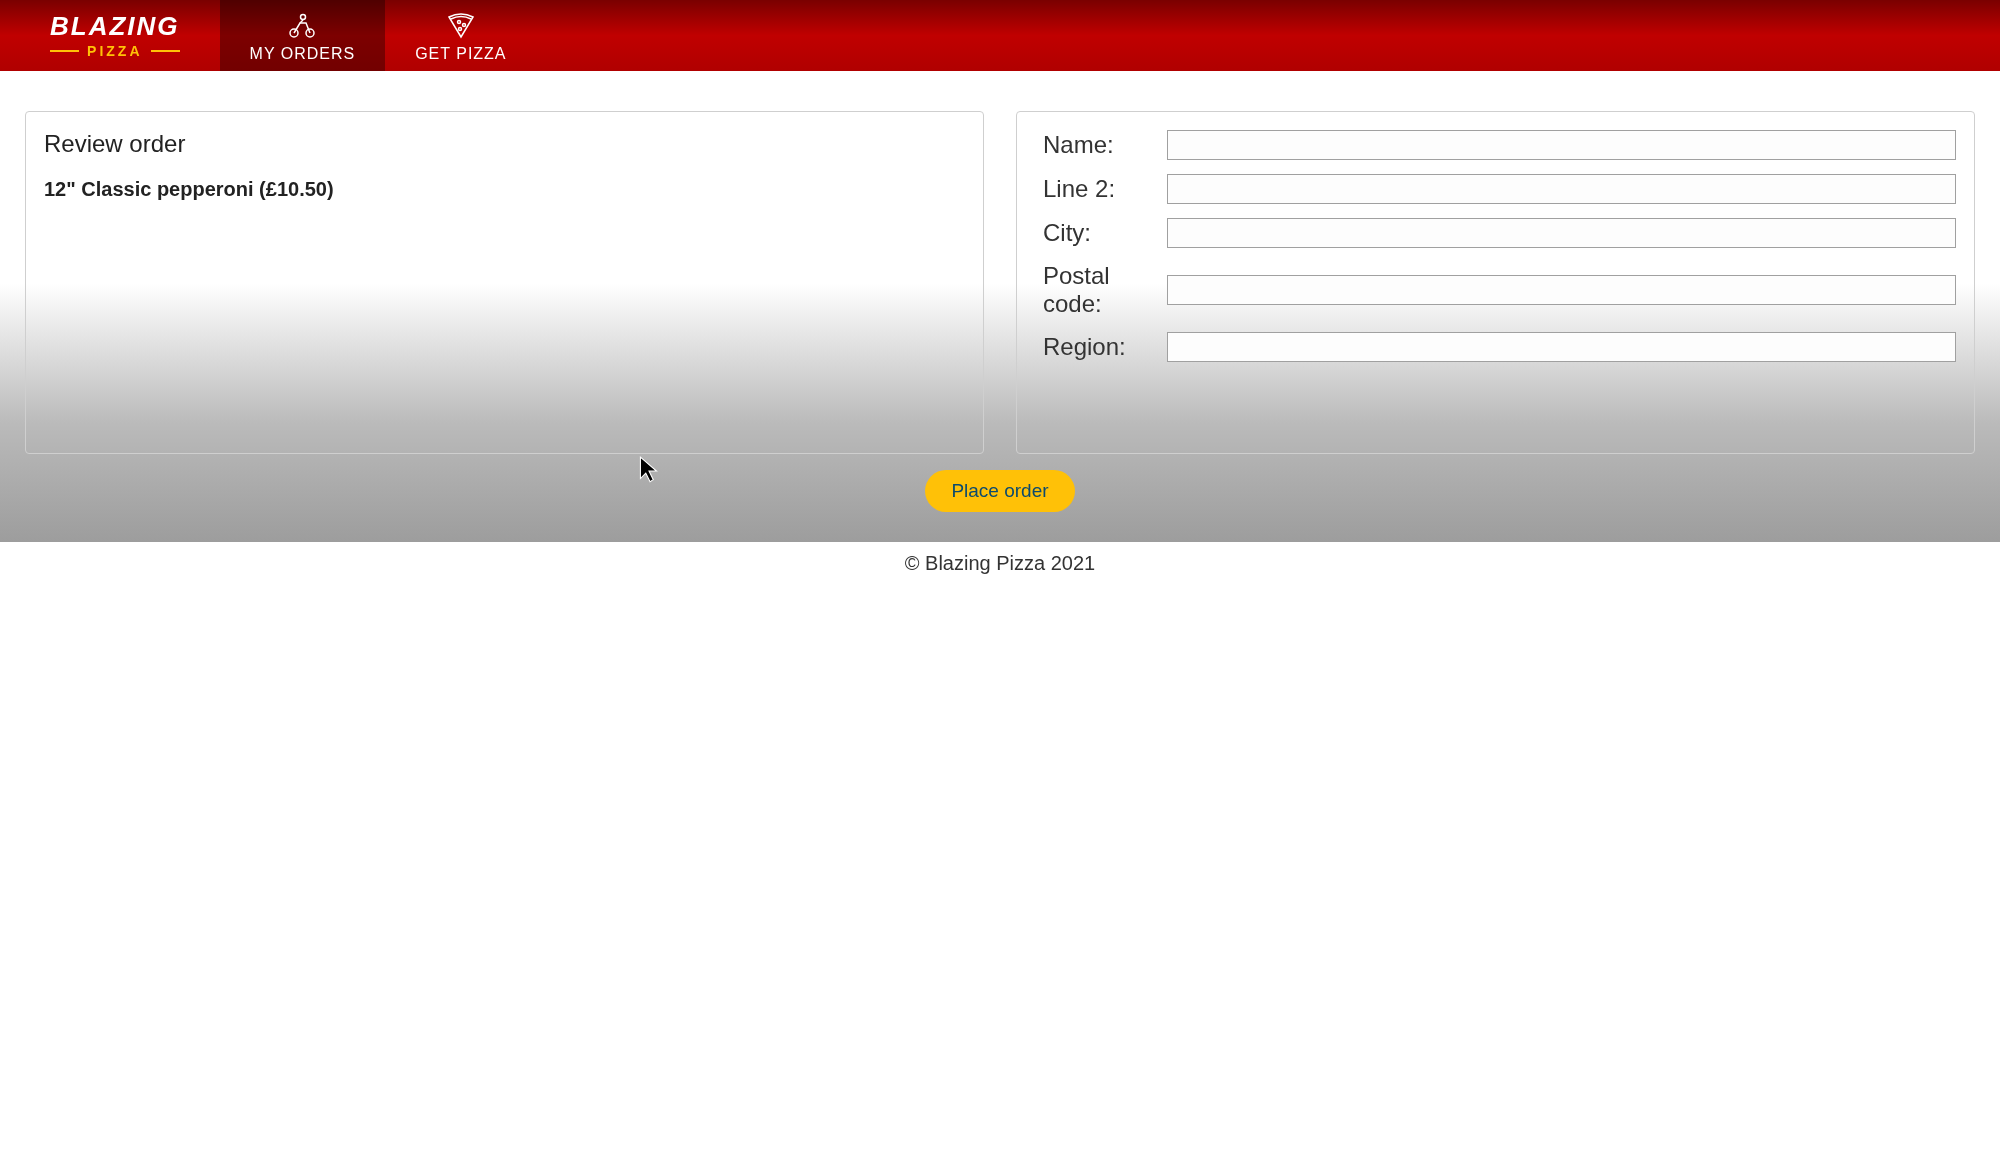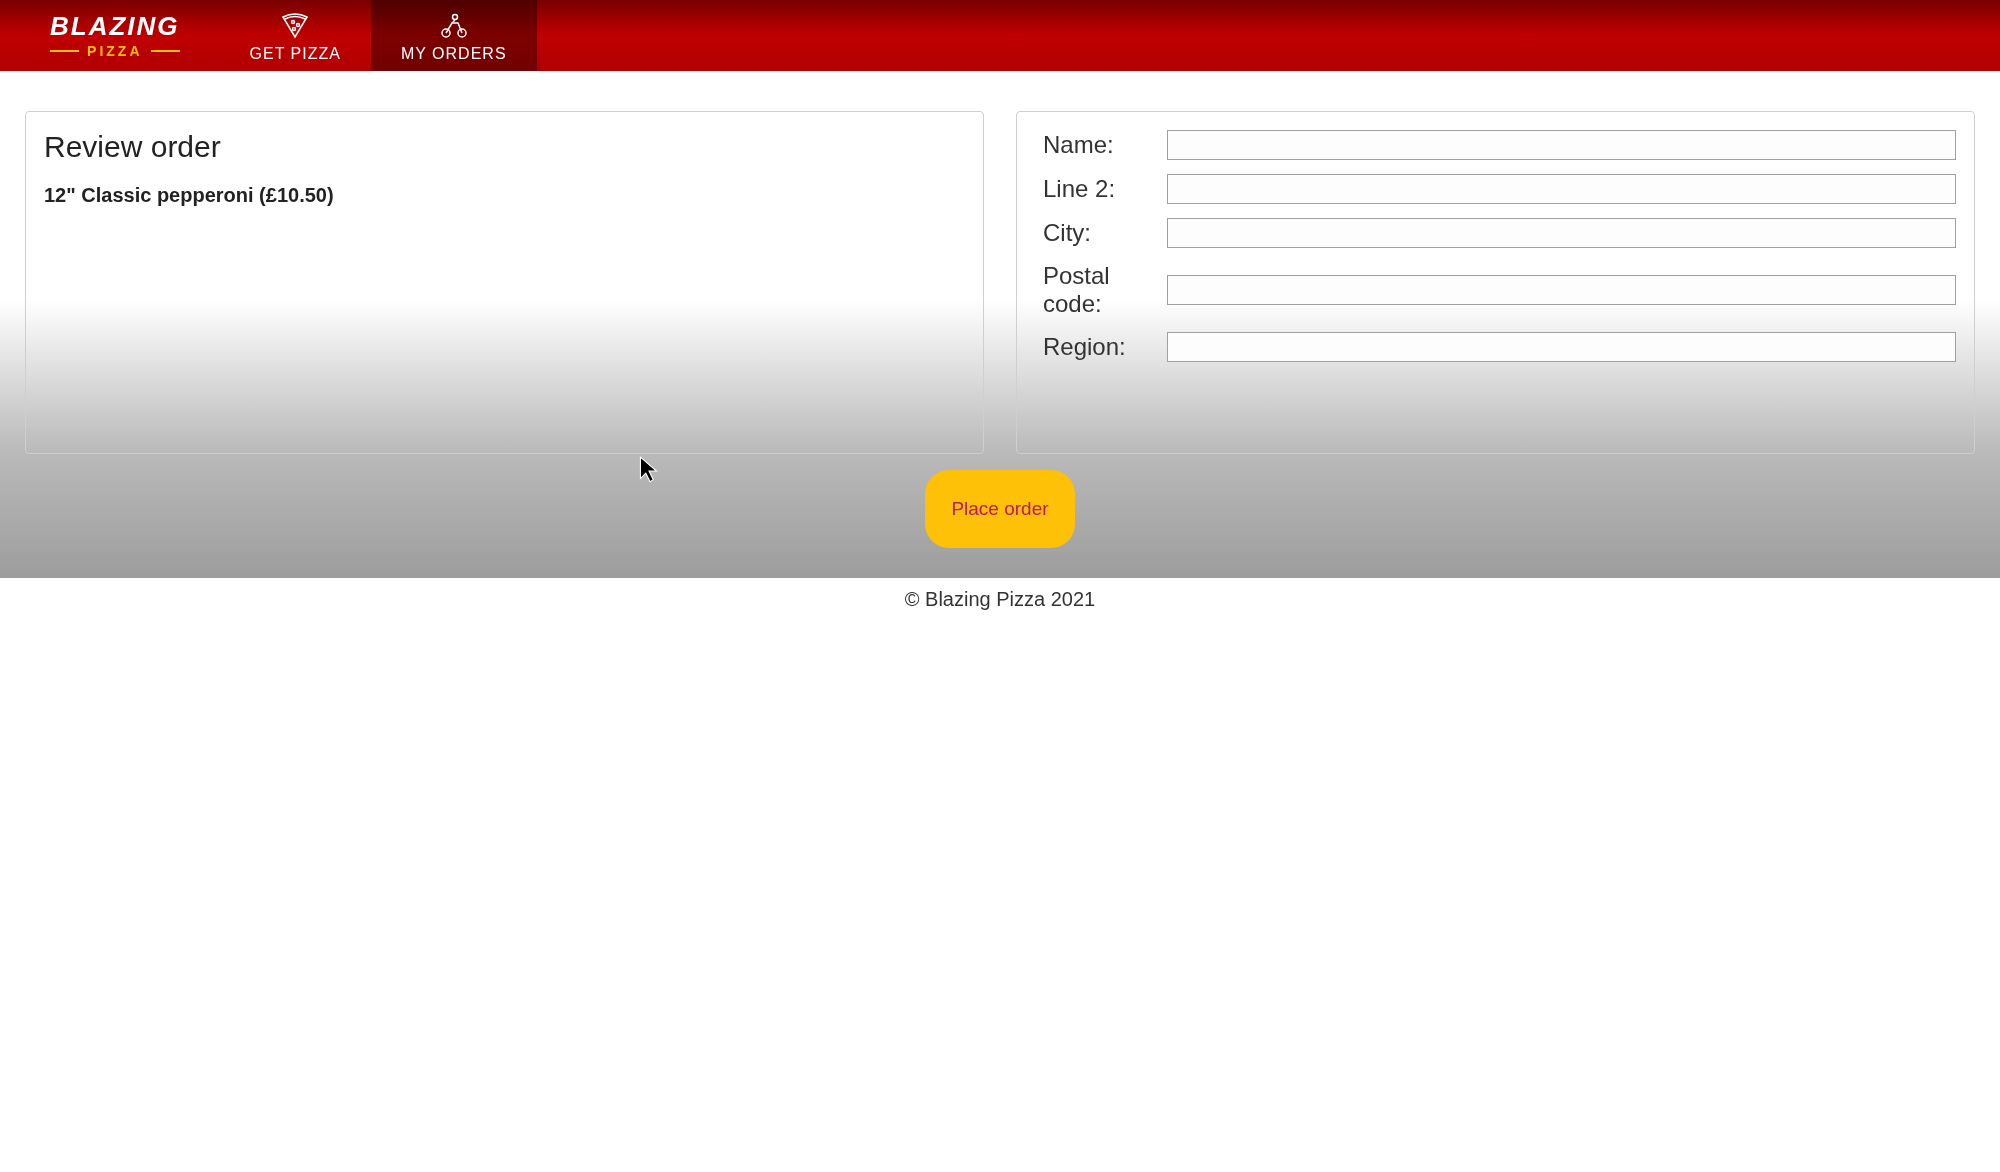--- a/index.html
+++ b/index.html
@@ -97,21 +97,21 @@
     .panel {
       flex: 1;
       background: rgba(255,255,255,0.0);
       border: 1px solid #cfcfcf;
       border-radius: 4px;
       padding: 18px;
       min-height: 343px;
     }
 
     .panel h2 {
-      font-size: 30px;
+      font-size: 24px;
       font-weight: 500;
       margin-bottom: 20px;
       color: #222;
     }
 
     .order-line {
       font-size: 20px;
       font-weight: 700;
       color: #222;
       margin-bottom: 16px;
@@ -146,24 +146,24 @@
     }
 
     .button-row {
       display: flex;
       justify-content: center;
       margin-top: 16px;
     }
 
     .place-order {
       background: #ffc107;
-      color: #be185d;
+      color: #0c4a6e;
       border: none;
       border-radius: 24px;
-      padding: 28px 26px;
+      padding: 10px 26px;
       font-size: 19px;
       font-weight: 500;
       cursor: pointer;
     }
 
     .footer {
       padding: 10px 4px;
       font-size: 20px;
       color: #333;
       text-align: center;
@@ -182,40 +182,40 @@
 <body>
 
 <div class="header">
   <div class="logo">
     <div class="logo-top">BLAZING</div>
     <div class="logo-bottom">
       <span>PIZZA</span>
     </div>
   </div>
   <div class="nav">
+    <div class="nav-item active">
+      <svg class="nav-icon" viewBox="0 0 32 32">
+        <circle cx="8" cy="24" r="4"></circle>
+        <circle cx="24" cy="24" r="4"></circle>
+        <path d="M8 24 L14 14 L20 14 L24 24"></path>
+        <circle cx="17" cy="8" r="2.5"></circle>
+        <path d="M14 14 L17 11"></path>
+      </svg>
+      <span>MY ORDERS</span>
+    </div>
     <div class="nav-item">
       <svg class="nav-icon" viewBox="0 0 32 32">
         <path d="M4 8 Q16 2 28 8 L16 28 Z"></path>
         <path d="M6 10 Q16 5 26 10"></path>
         <circle cx="14" cy="13" r="1.5"></circle>
         <circle cx="19" cy="16" r="1.5"></circle>
         <circle cx="15" cy="20" r="1.5"></circle>
       </svg>
       <span>GET PIZZA</span>
     </div>
-    <div class="nav-item active">
-      <svg class="nav-icon" viewBox="0 0 32 32">
-        <circle cx="8" cy="24" r="4"></circle>
-        <circle cx="24" cy="24" r="4"></circle>
-        <path d="M8 24 L14 14 L20 14 L24 24"></path>
-        <circle cx="17" cy="8" r="2.5"></circle>
-        <path d="M14 14 L17 11"></path>
-      </svg>
-      <span>MY ORDERS</span>
-    </div>
   </div>
 </div>
 
 <div class="content-area">
   <div class="panels">
 
     <div class="panel">
       <h2>Review order</h2>
       <div class="order-line">12" Classic pepperoni (£10.50)</div>
     </div>

